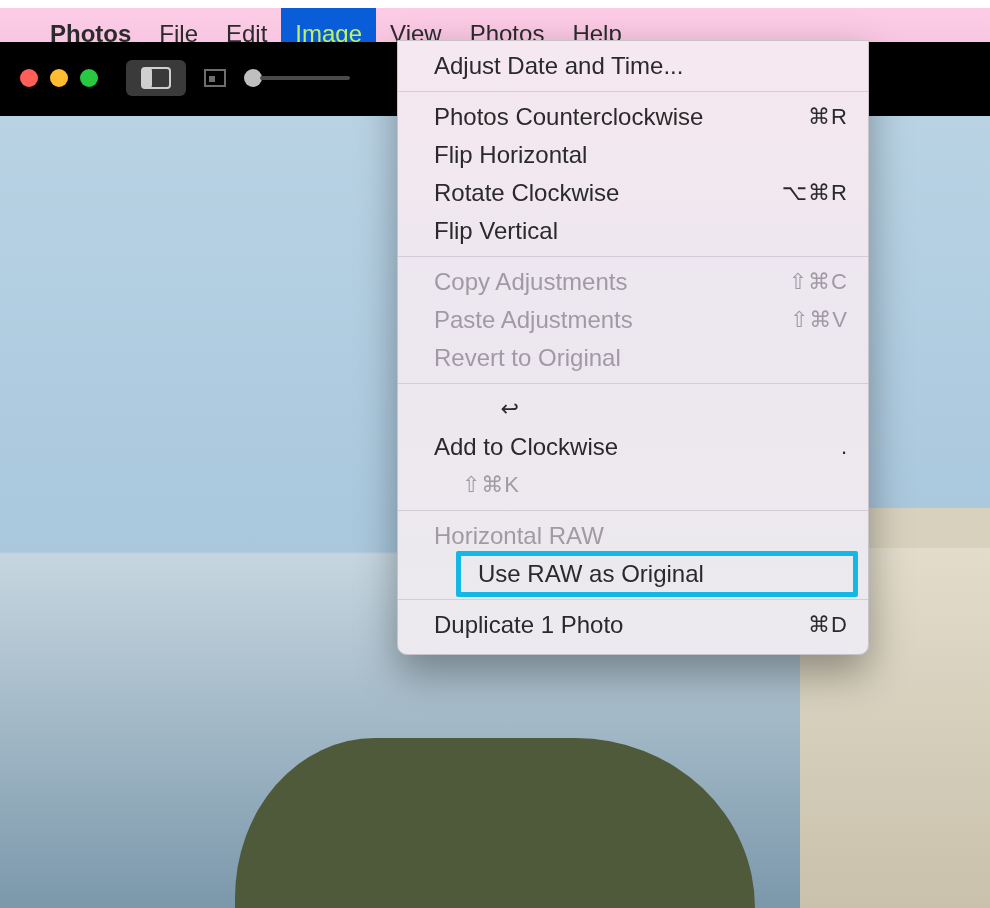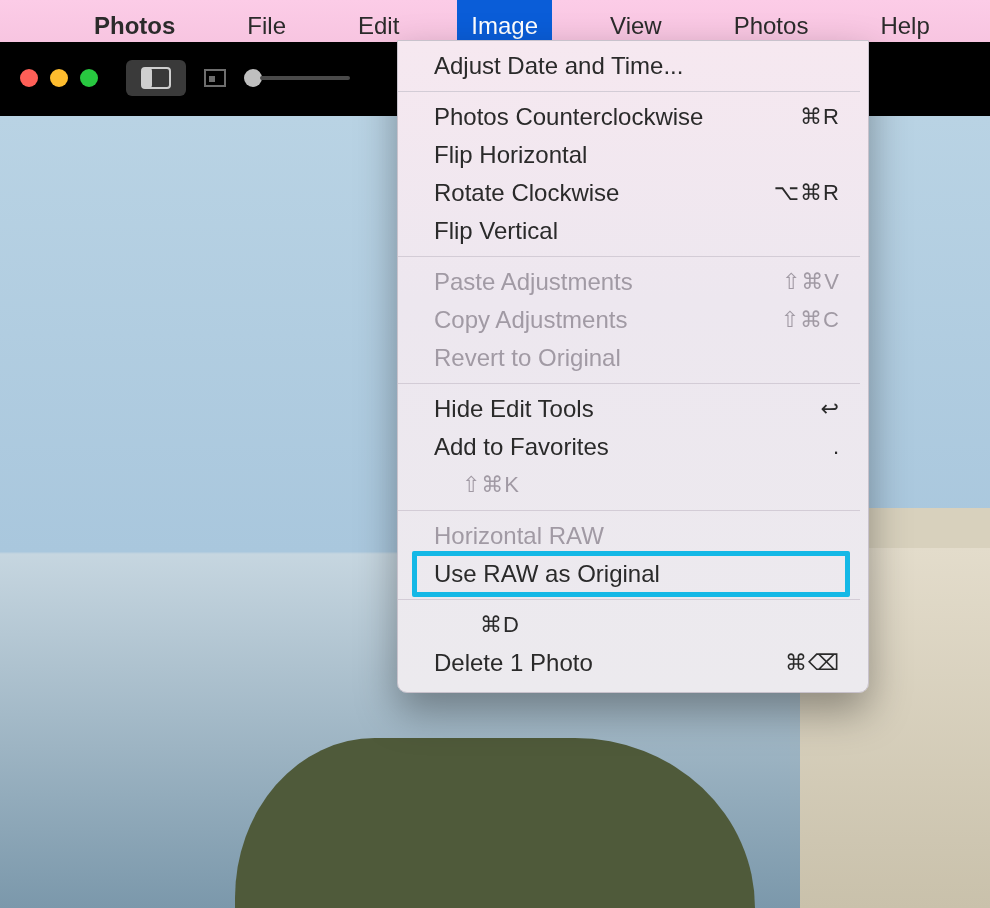--- a/index.html
+++ b/index.html
@@ -1,32 +1,31 @@
 <!DOCTYPE html>
 <html><head>
 <meta charset="utf-8">
 <style>
   * { box-sizing: border-box; margin: 0; padding: 0; }
   html, body { width: 990px; height: 908px; font-family: -apple-system, "Helvetica Neue", Helvetica, Arial, sans-serif; overflow: hidden; }
   body { position: relative; }
 
   
   .menubar {
-    position: absolute; left:0; top:0; right:0; height:52px;
+    position: absolute; left:0; top:8px; right:0; height:52px;
     background: linear-gradient(#fccce7, #f6c3df);
     display:flex; align-items:center;
     font-size:24px; color:#2b2b2b;
     padding-left:8px;
     user-select:none;
-    gap:44px;
   }
   .menubar .apple { font-size:26px; padding:0 14px; }
   .menubar .item { padding:0 14px; height:100%; display:flex; align-items:center; }
   .menubar .item.bold { font-weight:700; }
-  .menubar .item.active { background:#0a5dd8; color:#ffffff; }
+  .menubar .item.active { background:#0a5dd8; color:#bef264; }
 
   
   .window-chrome {
     position:absolute; left:0; right:0; top:42px; height:74px;
     background:#000;
   }
   .titlebar {
     position:absolute; left:12px; top:50px; height:56px;
     display:flex; align-items:center;
   }
@@ -72,38 +71,39 @@
   }
 
   
   .menu {
     position:absolute; left:397px; top:40px;
     width:472px;
     background: linear-gradient(#f6e8f0, #ede7ef 40%, #eceaee);
     border:1px solid #c8c2cc;
     border-bottom-left-radius:10px; border-bottom-right-radius:10px;
     box-shadow: 0 18px 40px rgba(0,0,0,.35);
-    padding:6px 8px 10px 0;
+    padding:6px 0 10px 0;
     font-size:24px;
   }
   .menu .row {
     display:flex; align-items:center;
     height:38px;
     padding: 0 20px 0 36px;
     color:#2a2a2a;
     white-space:nowrap;
   }
   .menu .row.disabled { color:#a19aa4; }
   .menu .row .label { flex:1; }
   .menu .row .shortcut { font-size:22px; letter-spacing:1px; color:inherit; text-align:right; min-width:86px;}
   .menu hr {
     border:none; border-top:1px solid #d3ccd6; margin:6px 0;
   }
   .menu .row.highlighted {
     position:relative;
+    margin-left:44px;
   }
   .menu .row.highlighted::before{
     content:''; position:absolute; left:14px; right:10px; top:-4px; bottom:-4px;
     border:5px solid #14b8e6; border-radius:2px;
     pointer-events:none;
   }
 </style>
 </head>
 <body>
 
@@ -157,50 +157,46 @@
     </div>
     <div class="row">
       <span class="label">Rotate Clockwise</span>
       <span class="shortcut">⌥⌘R</span>
     </div>
     <div class="row">
       <span class="label">Flip Vertical</span>
     </div>
     <hr>
     <div class="row disabled">
+      <span class="label">Copy Adjustments</span>
+      <span class="shortcut">⇧⌘C</span>
+    </div>
+    <div class="row disabled">
       <span class="label">Paste Adjustments</span>
       <span class="shortcut">⇧⌘V</span>
     </div>
     <div class="row disabled">
-      <span class="label">Copy Adjustments</span>
-      <span class="shortcut">⇧⌘C</span>
-    </div>
-    <div class="row disabled">
       <span class="label">Revert to Original</span>
     </div>
     <hr>
     <div class="row">
-      <span class="label">Hide Edit Tools</span>
       <span class="shortcut">↩</span>
     </div>
     <div class="row">
-      <span class="label">Add to Favorites</span>
+      <span class="label">Add to Clockwise</span>
       <span class="shortcut">.</span>
     </div>
     <div class="row disabled">
       <span class="shortcut">⇧⌘K</span>
     </div>
     <hr>
     <div class="row disabled">
       <span class="label">Horizontal RAW</span>
     </div>
     <div class="row highlighted">
       <span class="label">Use RAW as Original</span>
     </div>
     <hr>
     <div class="row">
+      <span class="label">Duplicate 1 Photo</span>
       <span class="shortcut">⌘D</span>
     </div>
-    <div class="row">
-      <span class="label">Delete 1 Photo</span>
-      <span class="shortcut">⌘⌫</span>
-    </div>
   </div>
 
 </body></html>

